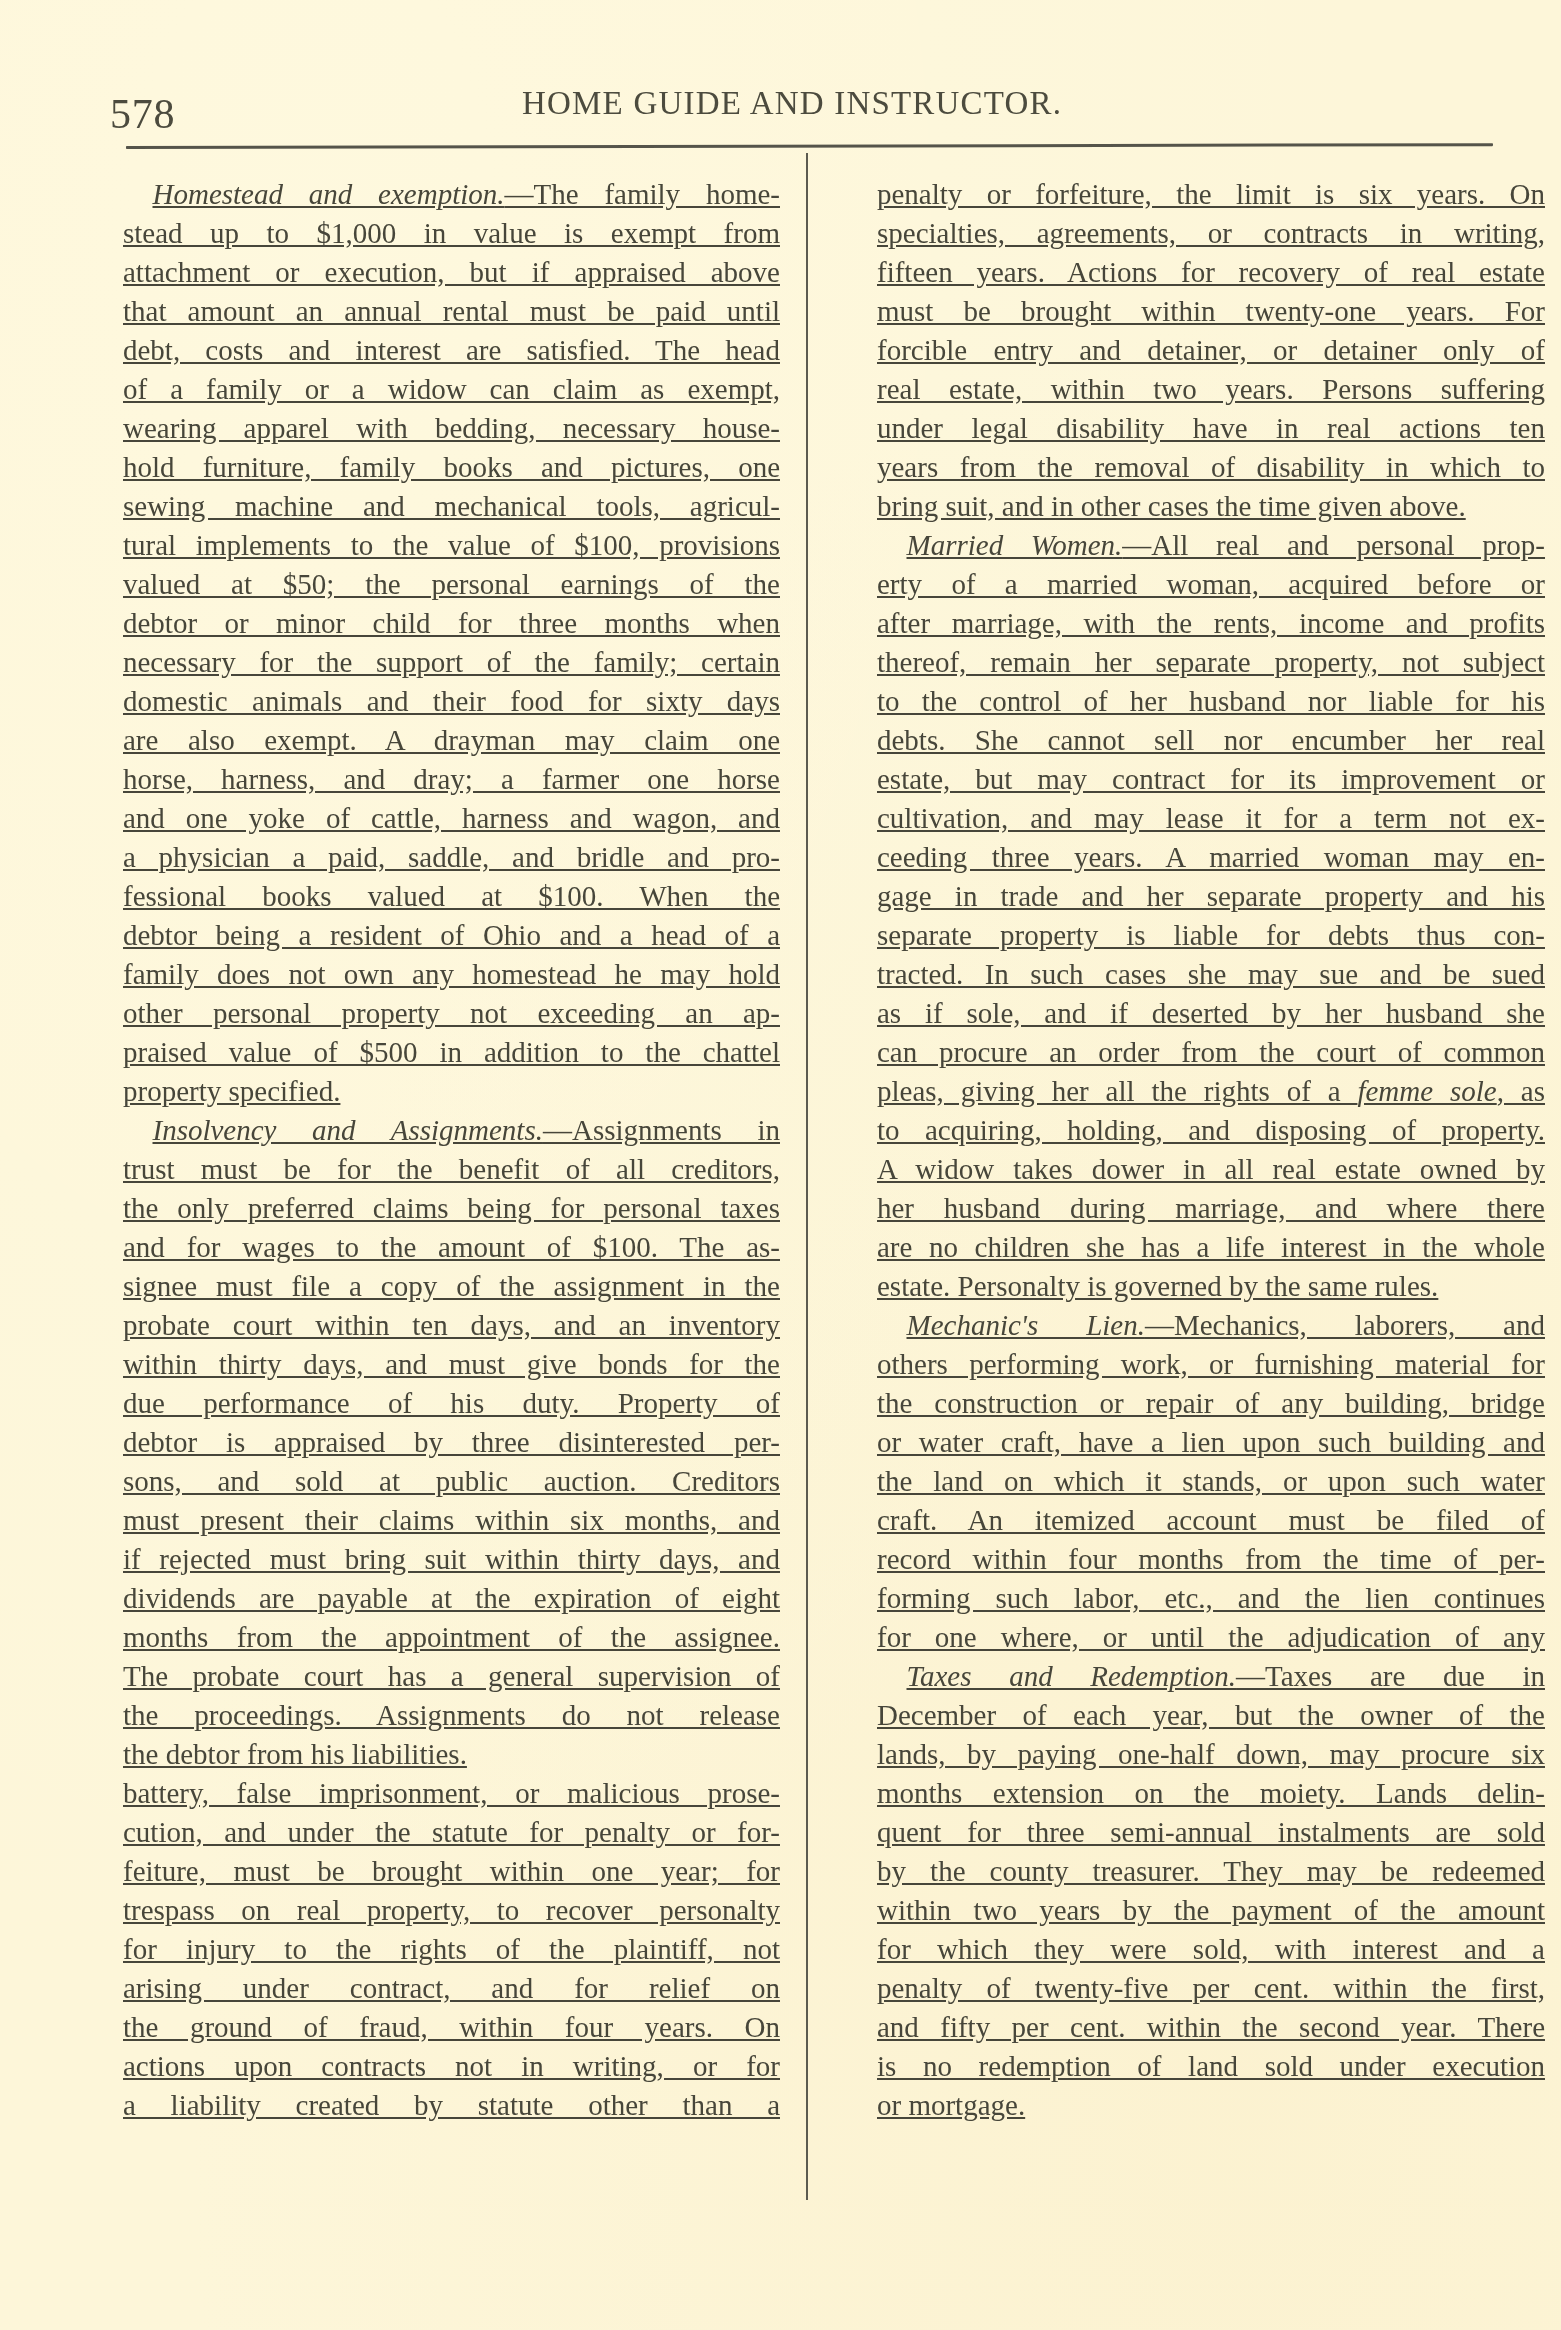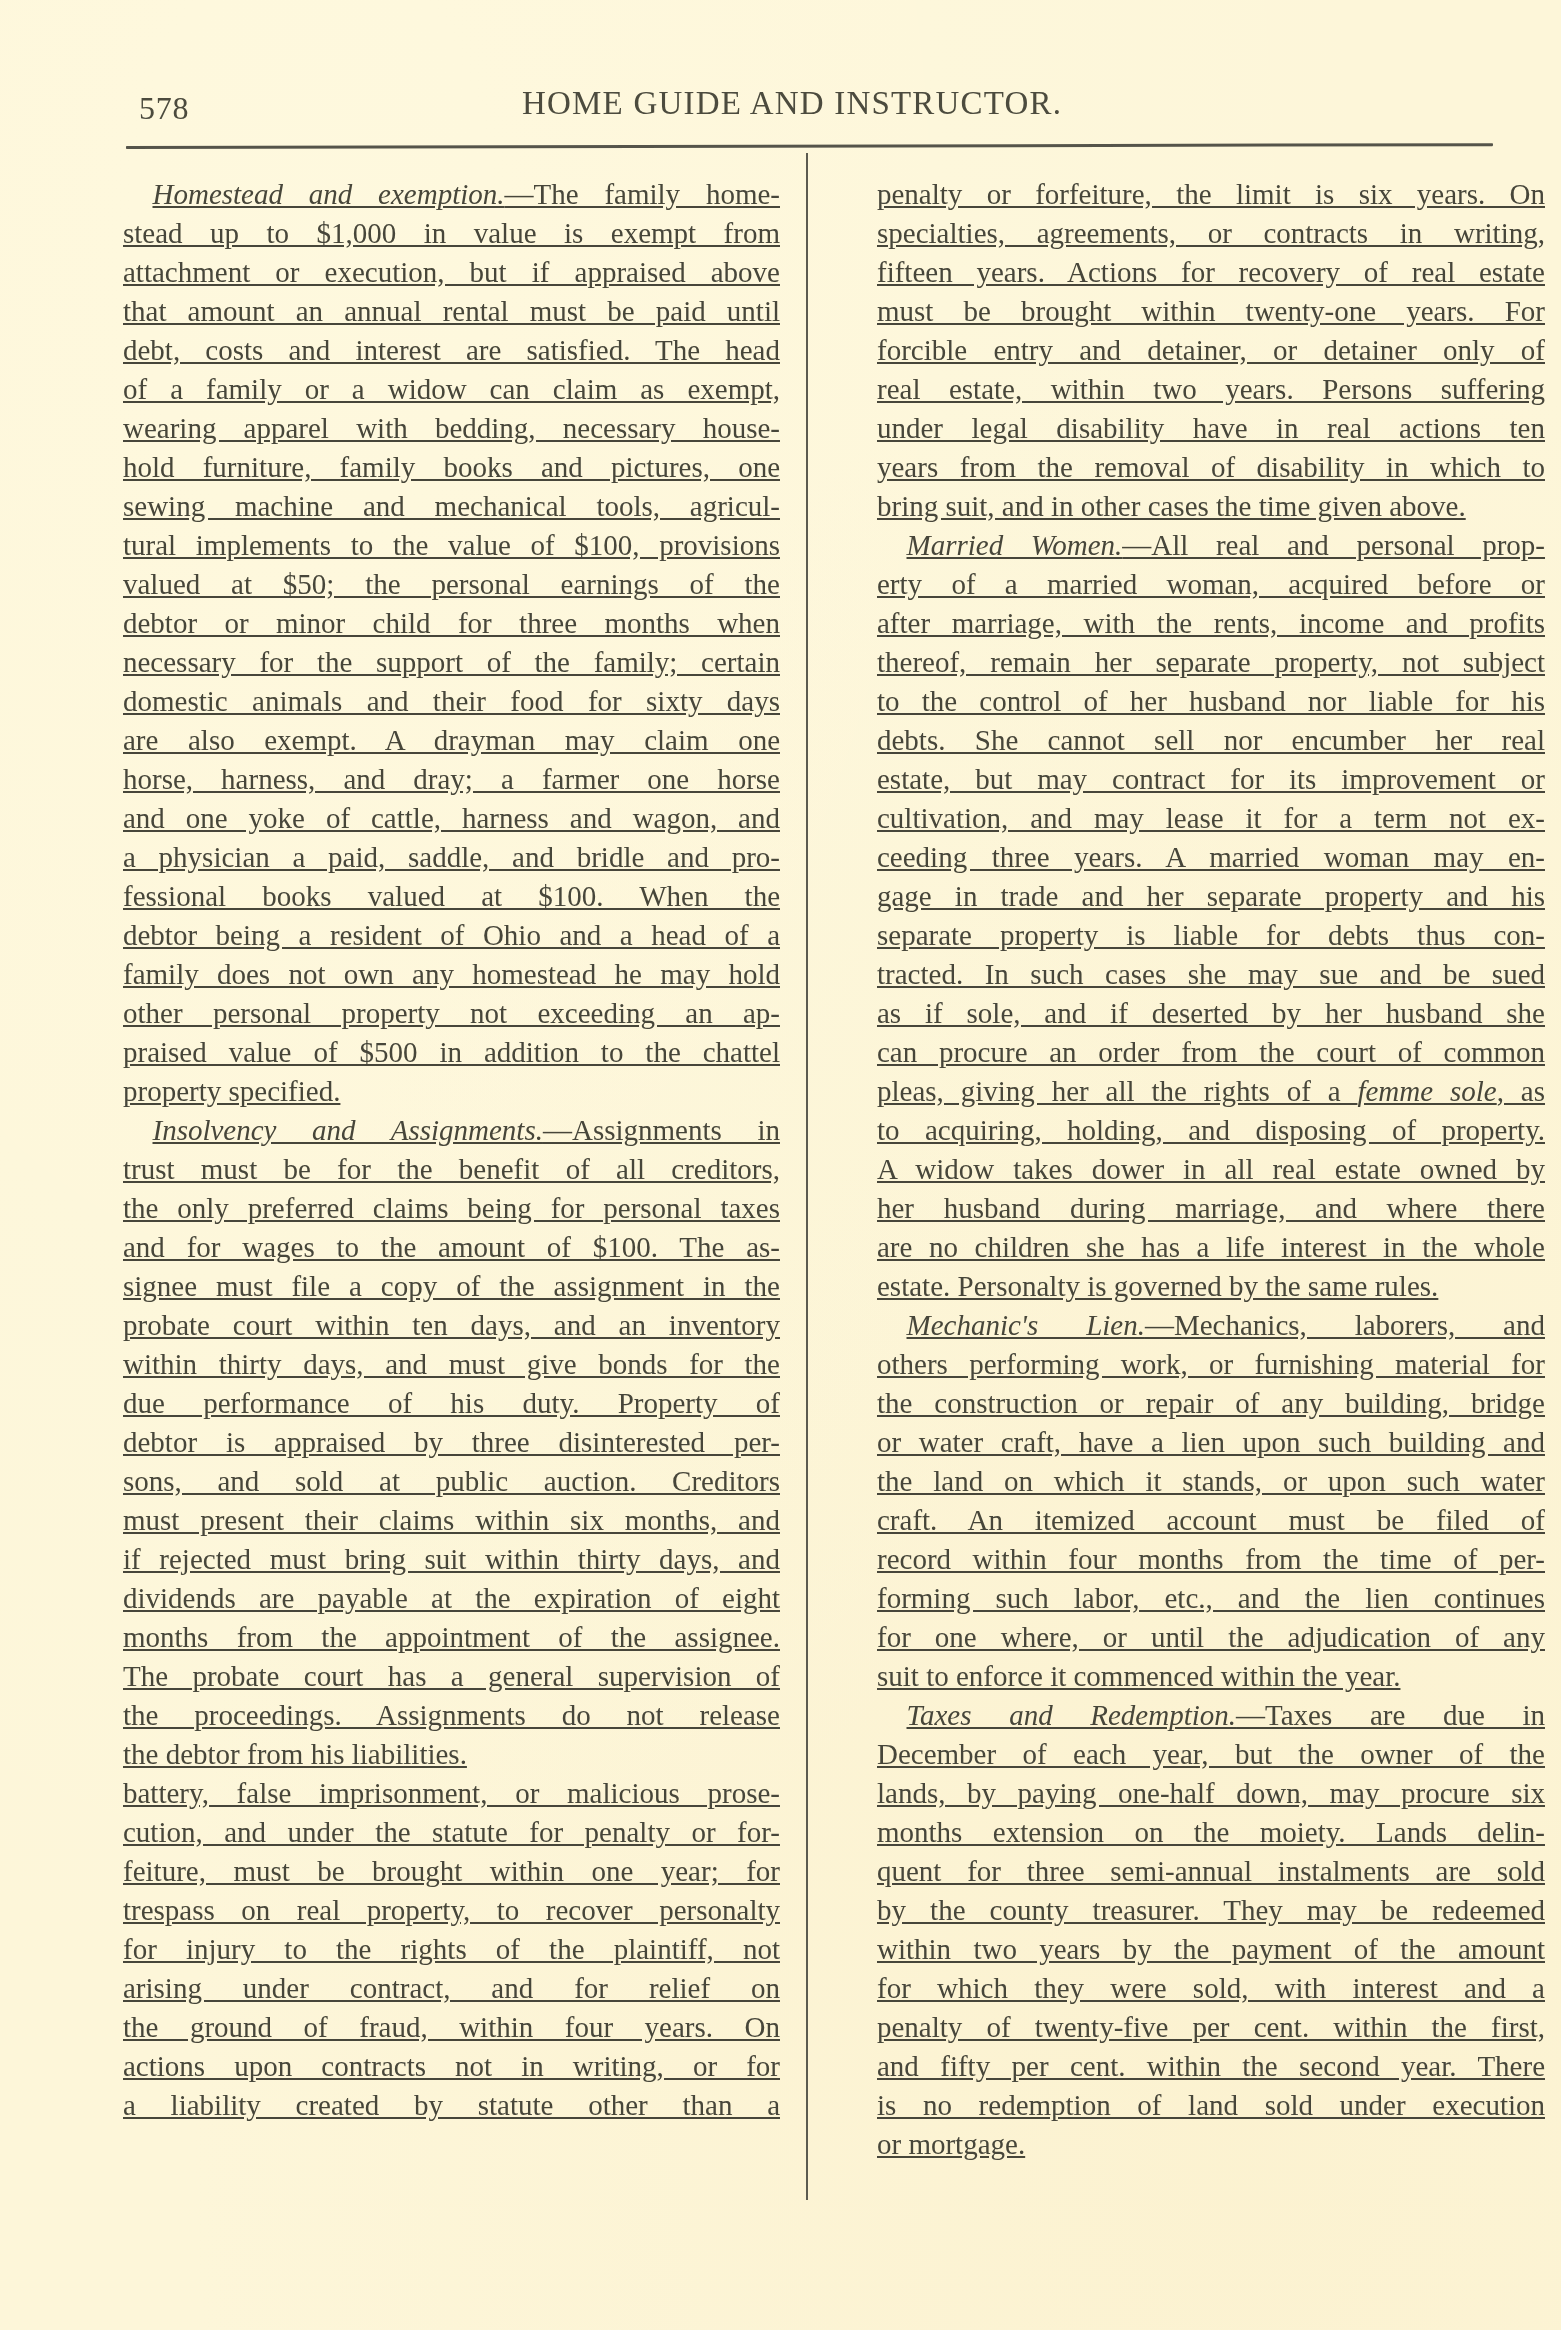--- a/index.html
+++ b/index.html
@@ -13,22 +13,22 @@
     color: #47463a;
   }
   .page {
     position: absolute; left: 0; top: 0; width: 1562px; height: 2330px;
     background:
       radial-gradient(ellipse at 20% 10%, rgba(255,250,225,0.6), rgba(255,250,225,0) 60%),
       radial-gradient(ellipse at 80% 90%, rgba(250,238,200,0.5), rgba(250,238,200,0) 60%),
       #fdf6d9;
   }
   .page-number {
-    position: absolute; left: 139px; top: 90px;
-    font-size: 32px; letter-spacing: 0.8px; color: #4c4b3e;
+    position: absolute; left: 110px; top: 90px;
+    font-size: 42px; letter-spacing: 0.8px; color: #4c4b3e;
   }
   .running-head {
     position: absolute; left: 522px; top: 84px;
     font-size: 33px; letter-spacing: 1.2px; color: #4c4b3e;
     transform: scaleY(1.05); transform-origin: left top;
   }
   .head-rule {
     position: absolute; left: 126px; top: 146px; width: 1367px; height: 2.5px;
     background: #55544a; border-radius: 0.8px;
     transform: rotate(-0.12deg); transform-origin: left center;
@@ -148,21 +148,20 @@
       <div class="line last"><span>estate. Personalty is governed by the same rules.</span></div>
       <div class="line indent"><span class="lead">Mechanic's Lien.</span><span>—Mechanics, laborers, and</span></div>
       <div class="line"><span>others performing work, or furnishing material for</span></div>
       <div class="line"><span>the construction or repair of any building, bridge</span></div>
       <div class="line"><span>or water craft, have a lien upon such building and</span></div>
       <div class="line"><span>the land on which it stands, or upon such water</span></div>
       <div class="line"><span>craft. An itemized account must be filed of</span></div>
       <div class="line"><span>record within four months from the time of per-</span></div>
       <div class="line"><span>forming such labor, etc., and the lien continues</span></div>
       <div class="line"><span>for one where, or until the adjudication of any</span></div>
-      <div class="line last"><span>suit to enforce it commenced within the year.</span></div>
       <div class="line indent"><span class="lead">Taxes and Redemption.</span><span>—Taxes are due in</span></div>
       <div class="line"><span>December of each year, but the owner of the</span></div>
       <div class="line"><span>lands, by paying one-half down, may procure six</span></div>
       <div class="line"><span>months extension on the moiety. Lands delin-</span></div>
       <div class="line"><span>quent for three semi-annual instalments are sold</span></div>
       <div class="line"><span>by the county treasurer. They may be redeemed</span></div>
       <div class="line"><span>within two years by the payment of the amount</span></div>
       <div class="line"><span>for which they were sold, with interest and a</span></div>
       <div class="line"><span>penalty of twenty-five per cent. within the first,</span></div>
       <div class="line"><span>and fifty per cent. within the second year. There</span></div>

